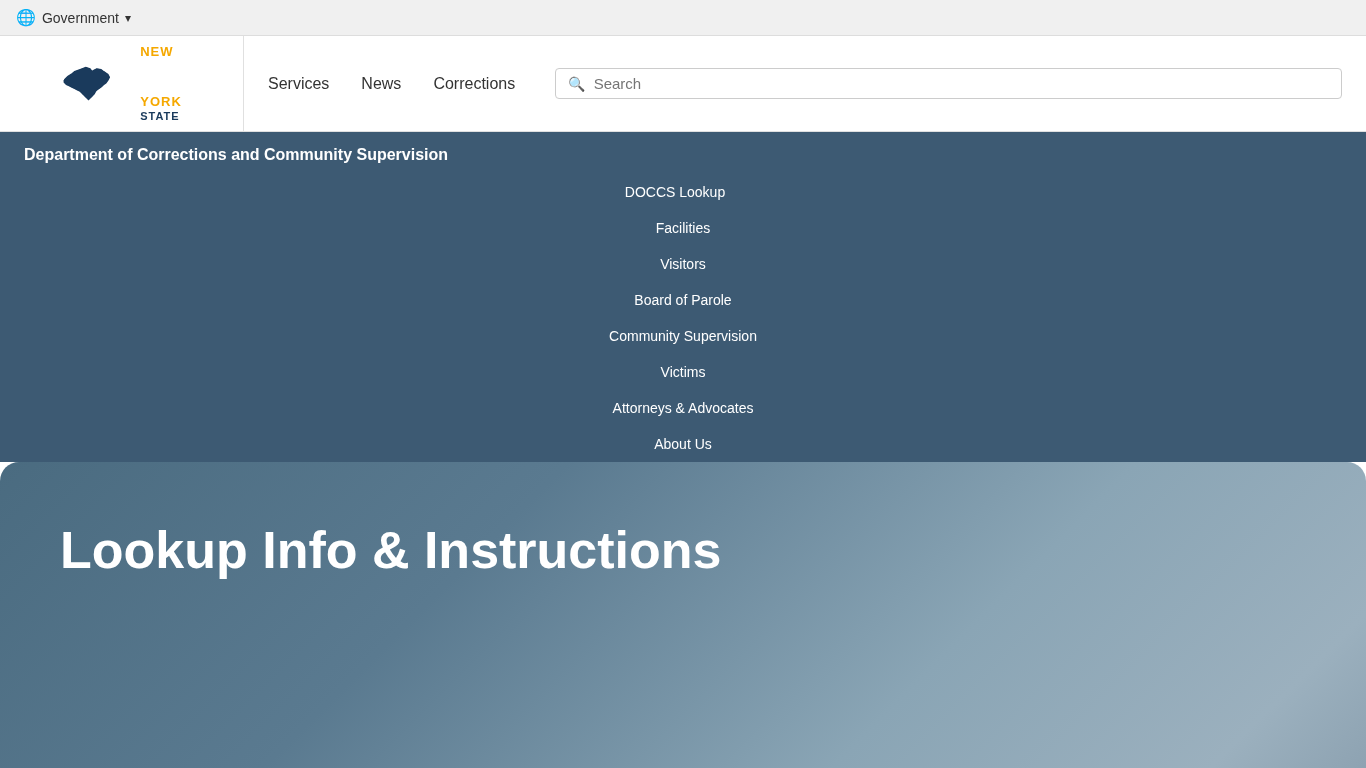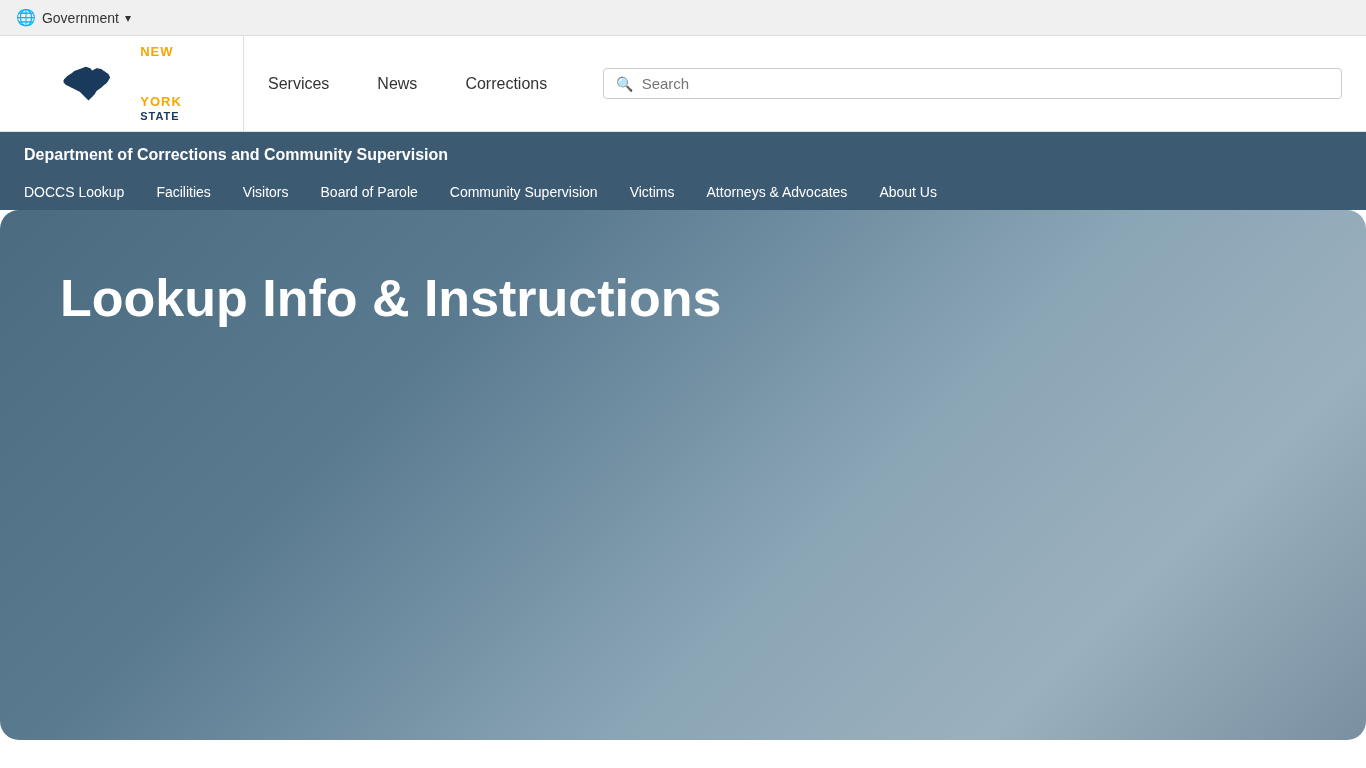--- a/index.html
+++ b/index.html
@@ -105,21 +105,21 @@
       font-size: 11px;
       font-weight: 700;
       letter-spacing: 1px;
     }
 
     
     .top-nav {
       display: flex;
       align-items: center;
       padding: 0 24px;
-      gap: 48px;
+      gap: 32px;
       flex: 1;
     }
 
     .nav-link {
       font-size: 16px;
       color: #333;
       text-decoration: none;
       font-weight: 400;
       cursor: pointer;
       white-space: nowrap;
@@ -165,20 +165,21 @@
       color: #ffffff;
       font-size: 16px;
       font-weight: 700;
       padding: 14px 0 10px 0;
     }
 
     .dept-nav-links {
       display: flex;
       align-items: center;
       gap: 0;
+      flex-direction: column;
     }
 
     .dept-nav-link {
       color: #ffffff;
       font-size: 14px;
       text-decoration: none;
       cursor: pointer;
       padding: 10px 16px;
       white-space: nowrap;
       font-weight: 400;

